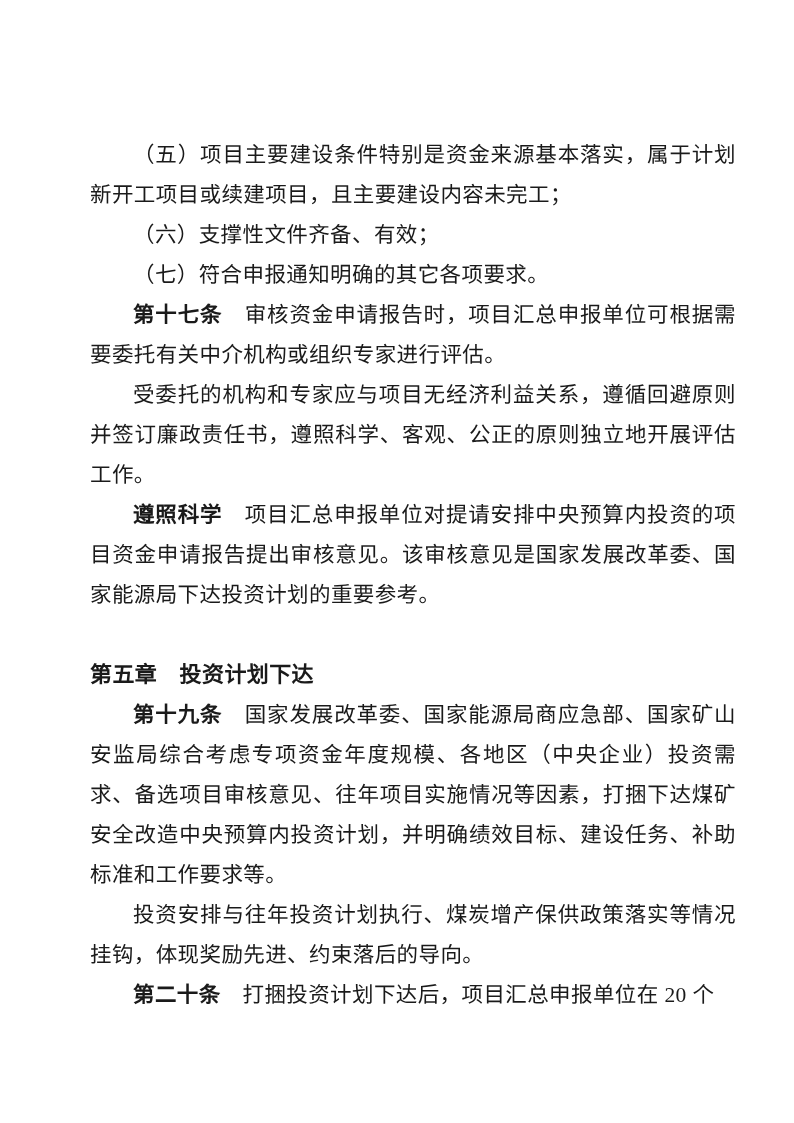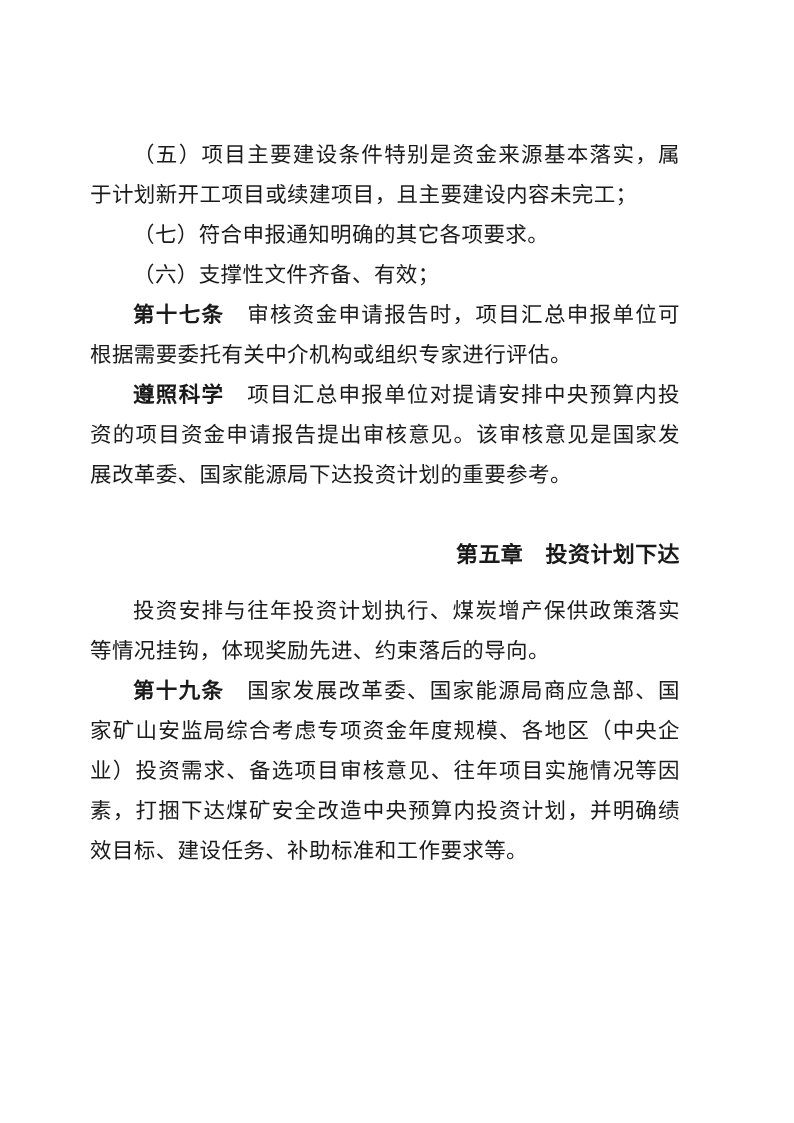--- a/index.html
+++ b/index.html
@@ -5,67 +5,69 @@
   html, body {
     margin: 0;
     padding: 0;
     background: #ffffff;
   }
   .page {
     position: relative;
     width: 794px;
     height: 1123px;
     box-sizing: border-box;
-    padding: 135px 114px 0 90px;
+    padding: 135px 58px 0 90px;
     background: #ffffff;
     color: #1a1a1a;
     font-family: "Liberation Serif", "DejaVu Serif", serif;
     font-size: 21.5px;
     line-height: 40px;
     overflow: hidden;
   }
   .para {
     margin: 0;
     text-align: justify;
     text-justify: inter-ideograph;
     text-indent: 2em;
     letter-spacing: 0.4px;
     word-break: break-all;
   }
   .lead {
     font-weight: bold;
     font-family: Liberation Serif, serif;
   }
   .chapter {
-    margin: 40px 0 16px 0;
-    text-align: right;
+    margin: 40px 0 0 0;
+    text-align: left;
     text-indent: 0;
     font-weight: bold;
     font-family: "Liberation Sans", "DejaVu Sans", sans-serif;
     font-size: 22px;
     line-height: 40px;
     letter-spacing: 0.4px;
   }
 </style>
 </head>
 <body>
 
 <div class="page">
 
   <p class="para"><span class="lead"></span><span>（五）项目主要建设条件特别是资金来源基本落实，属于计划新开工项目或续建项目，且主要建设内容未完工；</span></p>
 
+  <p class="para"><span class="lead"></span><span>（六）支撑性文件齐备、有效；</span></p>
+
   <p class="para"><span class="lead"></span><span>（七）符合申报通知明确的其它各项要求。</span></p>
-
-  <p class="para"><span class="lead"></span><span>（六）支撑性文件齐备、有效；</span></p>
 
   <p class="para"><span class="lead">第十七条</span><span>　审核资金申请报告时，项目汇总申报单位可根据需要委托有关中介机构或组织专家进行评估。</span></p>
 
+  <p class="para"><span class="lead"></span><span>受委托的机构和专家应与项目无经济利益关系，遵循回避原则并签订廉政责任书，遵照科学、客观、公正的原则独立地开展评估工作。</span></p>
 
   <p class="para"><span class="lead">遵照科学</span><span>　项目汇总申报单位对提请安排中央预算内投资的项目资金申请报告提出审核意见。该审核意见是国家发展改革委、国家能源局下达投资计划的重要参考。</span></p>
 
   <h2 class="chapter">第五章　投资计划下达</h2>
 
+  <p class="para"><span class="lead">第十九条</span><span>　国家发展改革委、国家能源局商应急部、国家矿山安监局综合考虑专项资金年度规模、各地区（中央企业）投资需求、备选项目审核意见、往年项目实施情况等因素，打捆下达煤矿安全改造中央预算内投资计划，并明确绩效目标、建设任务、补助标准和工作要求等。</span></p>
+
   <p class="para"><span class="lead"></span><span>投资安排与往年投资计划执行、煤炭增产保供政策落实等情况挂钩，体现奖励先进、约束落后的导向。</span></p>
 
-  <p class="para"><span class="lead">第十九条</span><span>　国家发展改革委、国家能源局商应急部、国家矿山安监局综合考虑专项资金年度规模、各地区（中央企业）投资需求、备选项目审核意见、往年项目实施情况等因素，打捆下达煤矿安全改造中央预算内投资计划，并明确绩效目标、建设任务、补助标准和工作要求等。</span></p>
-
+  <p class="para"><span class="lead">第二十条</span><span>　打捆投资计划下达后，项目汇总申报单位在 20 个</span></p>
 
 </div>
 
 </body></html>

